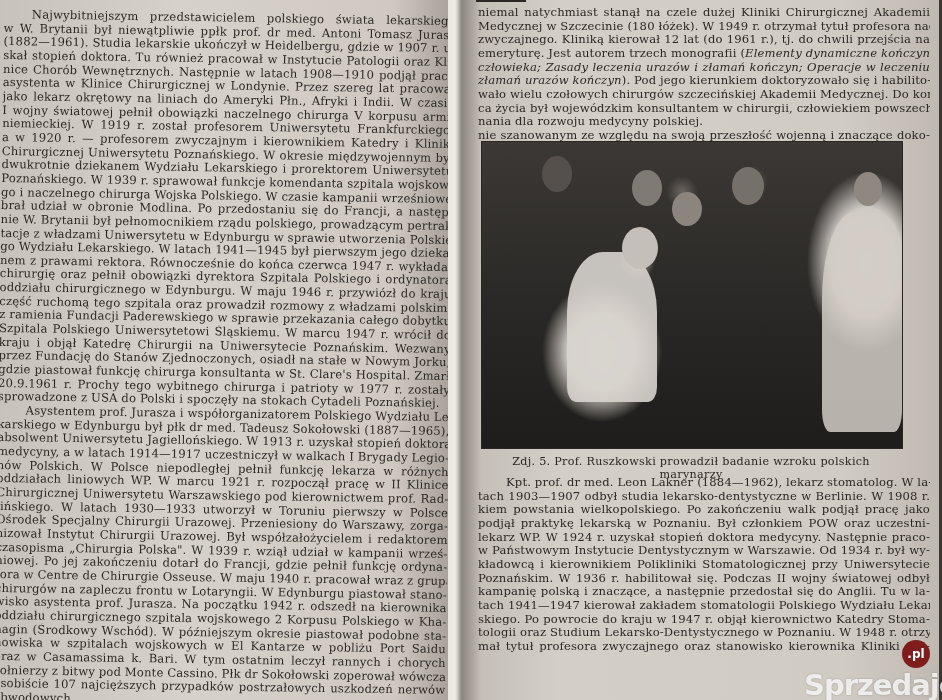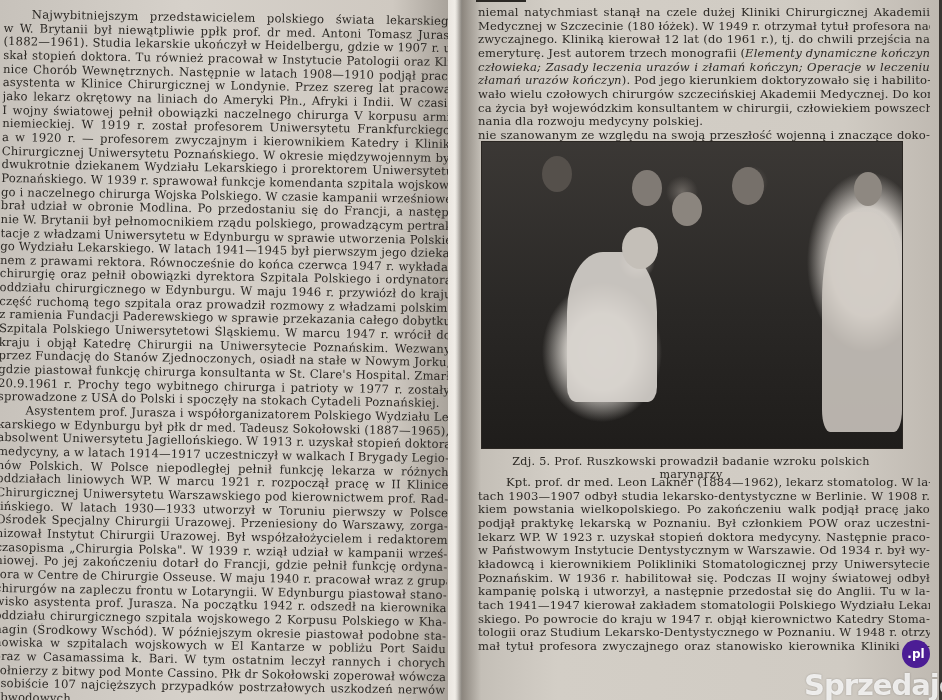--- a/index.html
+++ b/index.html
@@ -129,30 +129,30 @@
     </div>
 
     <div class="caption">Zdj. 5. Prof. Ruszkowski prowadził badanie wzroku polskich marynarzy</div>
 
     <div class="col col-right" style="top:476px;" id="right-bottom">
         <p>
           <span class="line" style="text-indent: 28px;">Kpt. prof. dr med. Leon Lakner (1884—1962), lekarz stomatolog. W la-</span>
           <span class="line">tach 1903—1907 odbył studia lekarsko-dentystyczne w Berlinie. W 1908 r.</span>
           <span class="line">kiem powstania wielkopolskiego. Po zakończeniu walk podjął pracę jako</span>
           <span class="line">podjął praktykę lekarską w Poznaniu. Był członkiem POW oraz uczestni-</span>
-          <span class="line">lekarz WP. W 1923 r. uzyskał stopień doktora medycyny. Następnie praco-</span>
+          <span class="line">lekarz WP. W 1924 r. uzyskał stopień doktora medycyny. Następnie praco-</span>
           <span class="line">w Państwowym Instytucie Dentystycznym w Warszawie. Od 1934 r. był wy-</span>
           <span class="line">kładowcą i kierownikiem Polikliniki Stomatologicznej przy Uniwersytecie</span>
           <span class="line">Poznańskim. W 1936 r. habilitował się. Podczas II wojny światowej odbył</span>
-          <span class="line">kampanię polską i utworzył, a następnie przedostał się do Anglii. Tu w la-</span>
+          <span class="line">kampanię polską i znaczące, a następnie przedostał się do Anglii. Tu w la-</span>
           <span class="line">tach 1941—1947 kierował zakładem stomatologii Polskiego Wydziału Lekar-</span>
           <span class="line">skiego. Po powrocie do kraju w 1947 r. objął kierownictwo Katedry Stoma-</span>
           <span class="line">tologii oraz Studium Lekarsko-Dentystycznego w Poznaniu. W 1948 r. otrzy-</span>
           <span class="line">mał tytuł profesora zwyczajnego oraz stanowisko kierownika Kliniki Chi-</span>
         </p>
       </div>
   </div>
 
   <div class="watermark">
     <span class="wm-text">Sprzedajemy</span>
-    <span class="wm-badge" style="background: #4c1d95;">.pl</span>
+    <span class="wm-badge" style="background: #7f1d1d;">.pl</span>
   </div>
 </div>
 
 </body></html>

